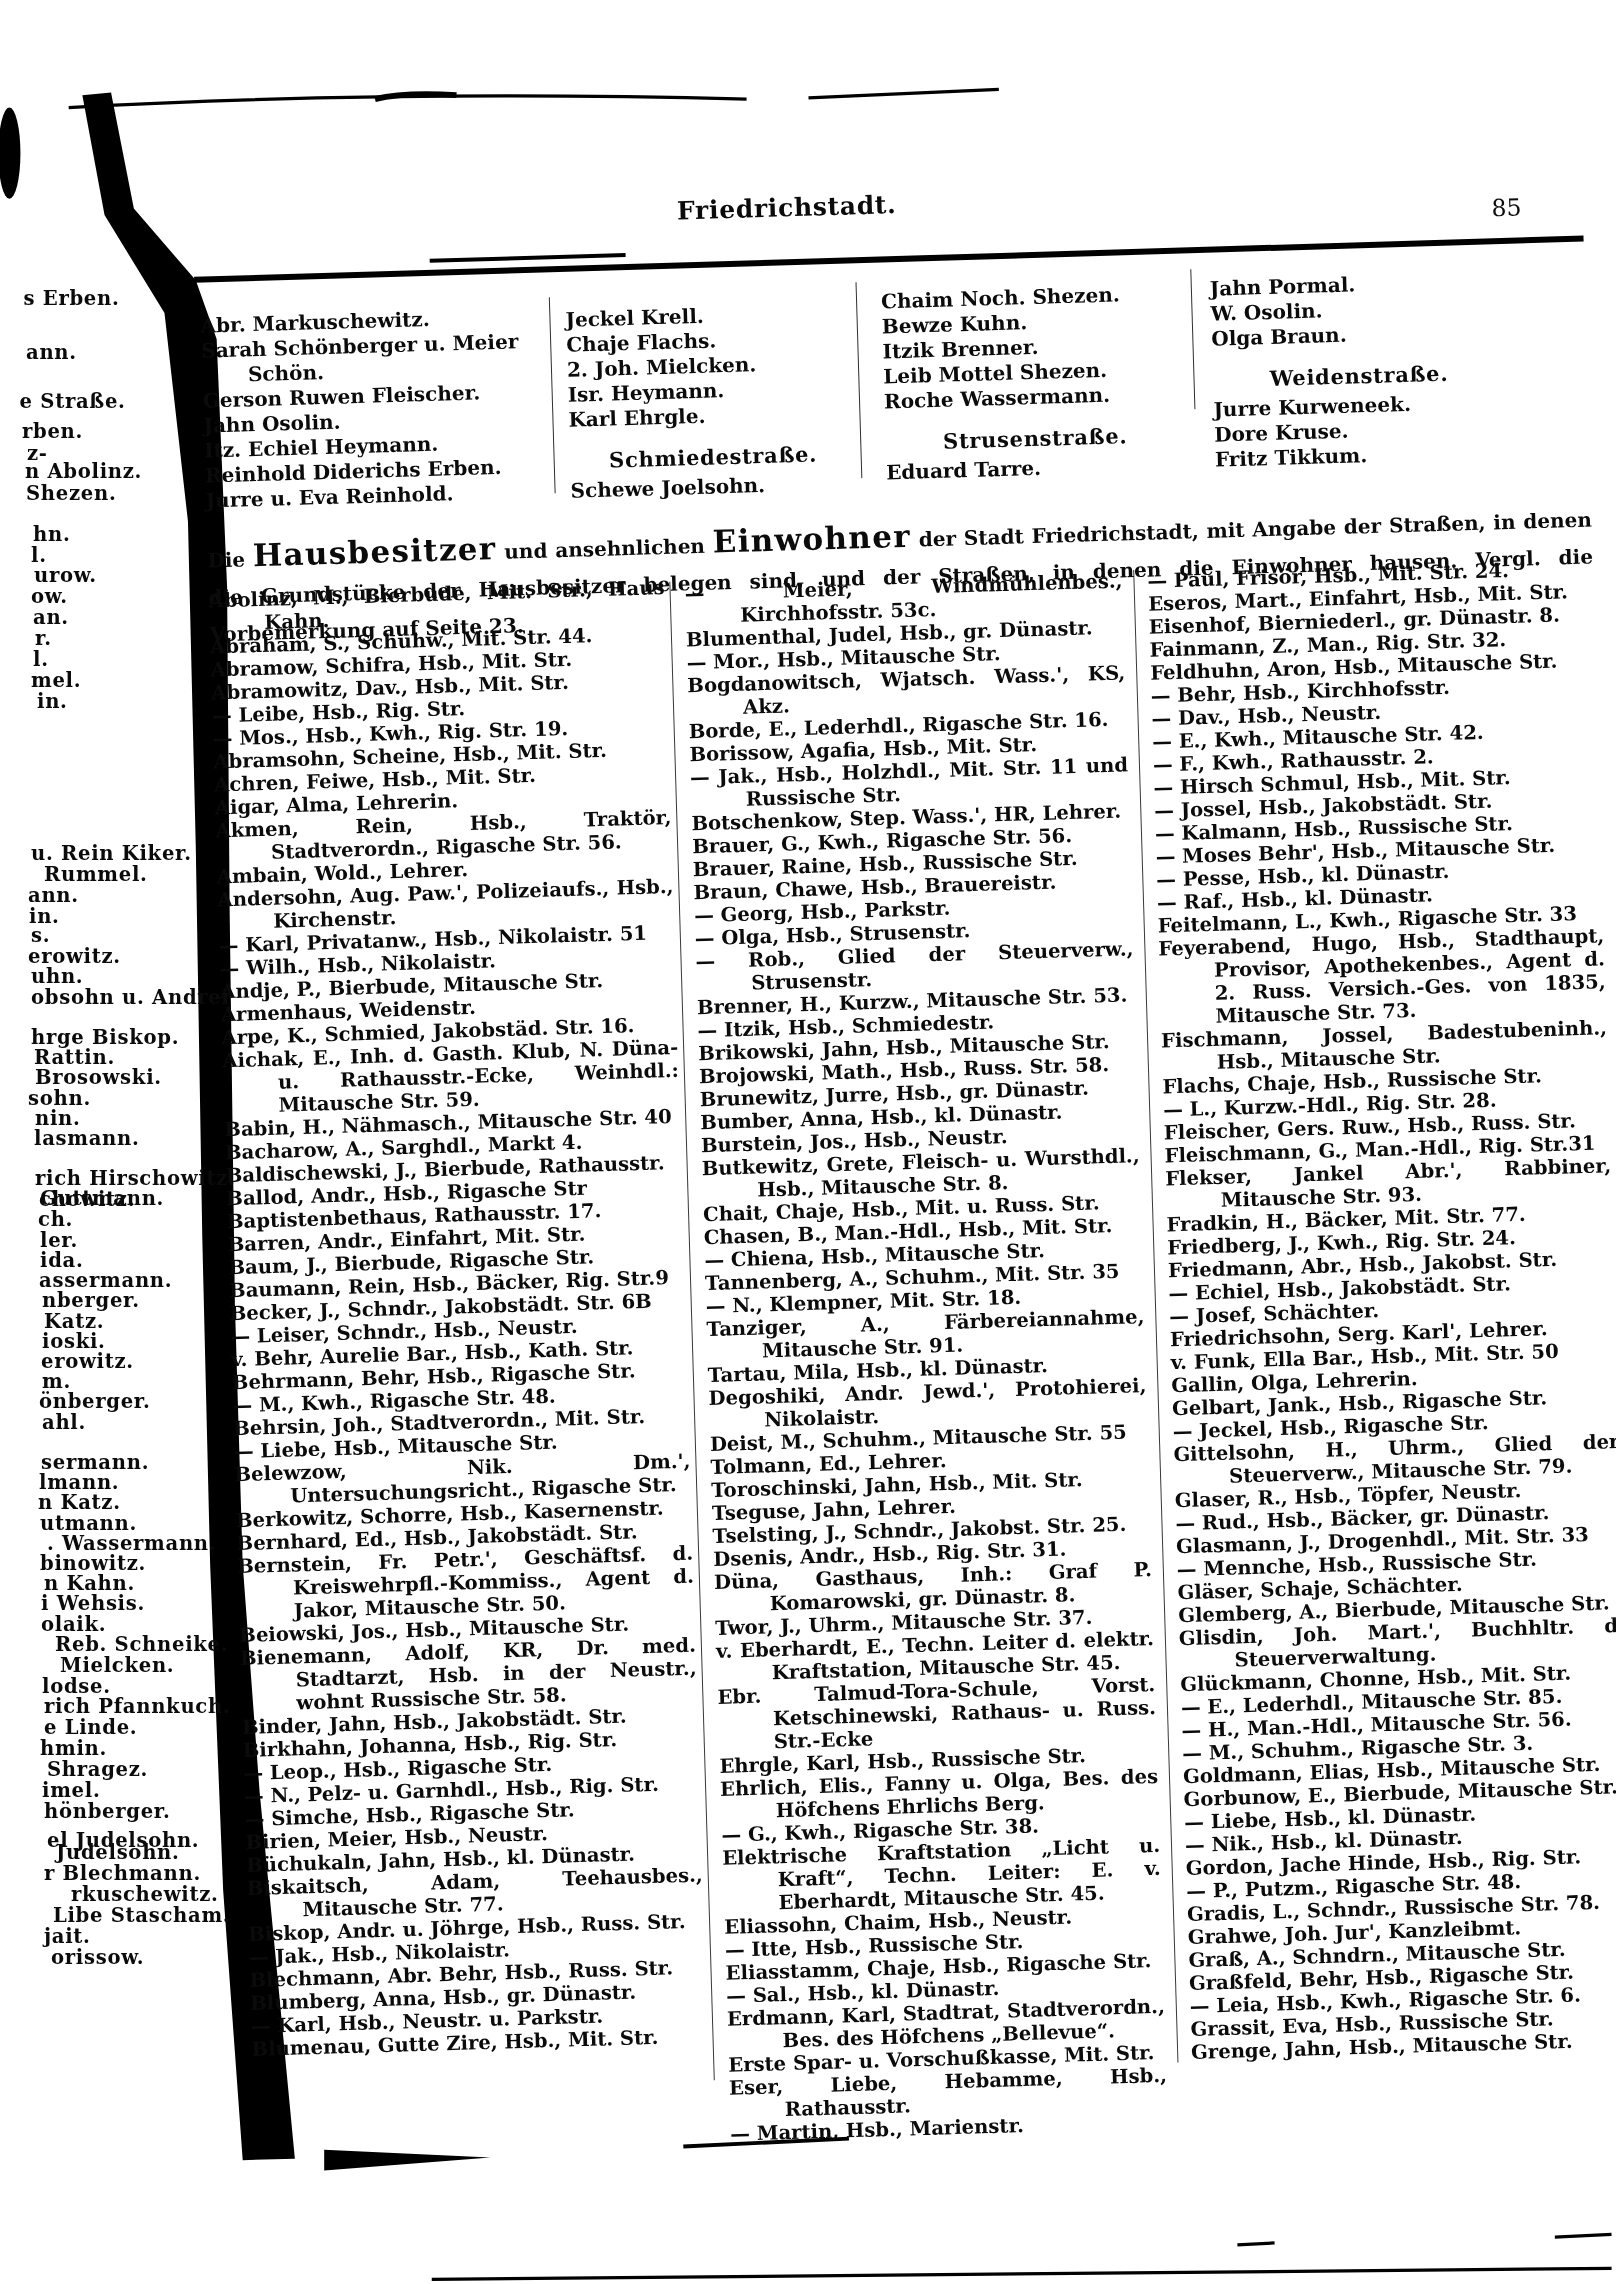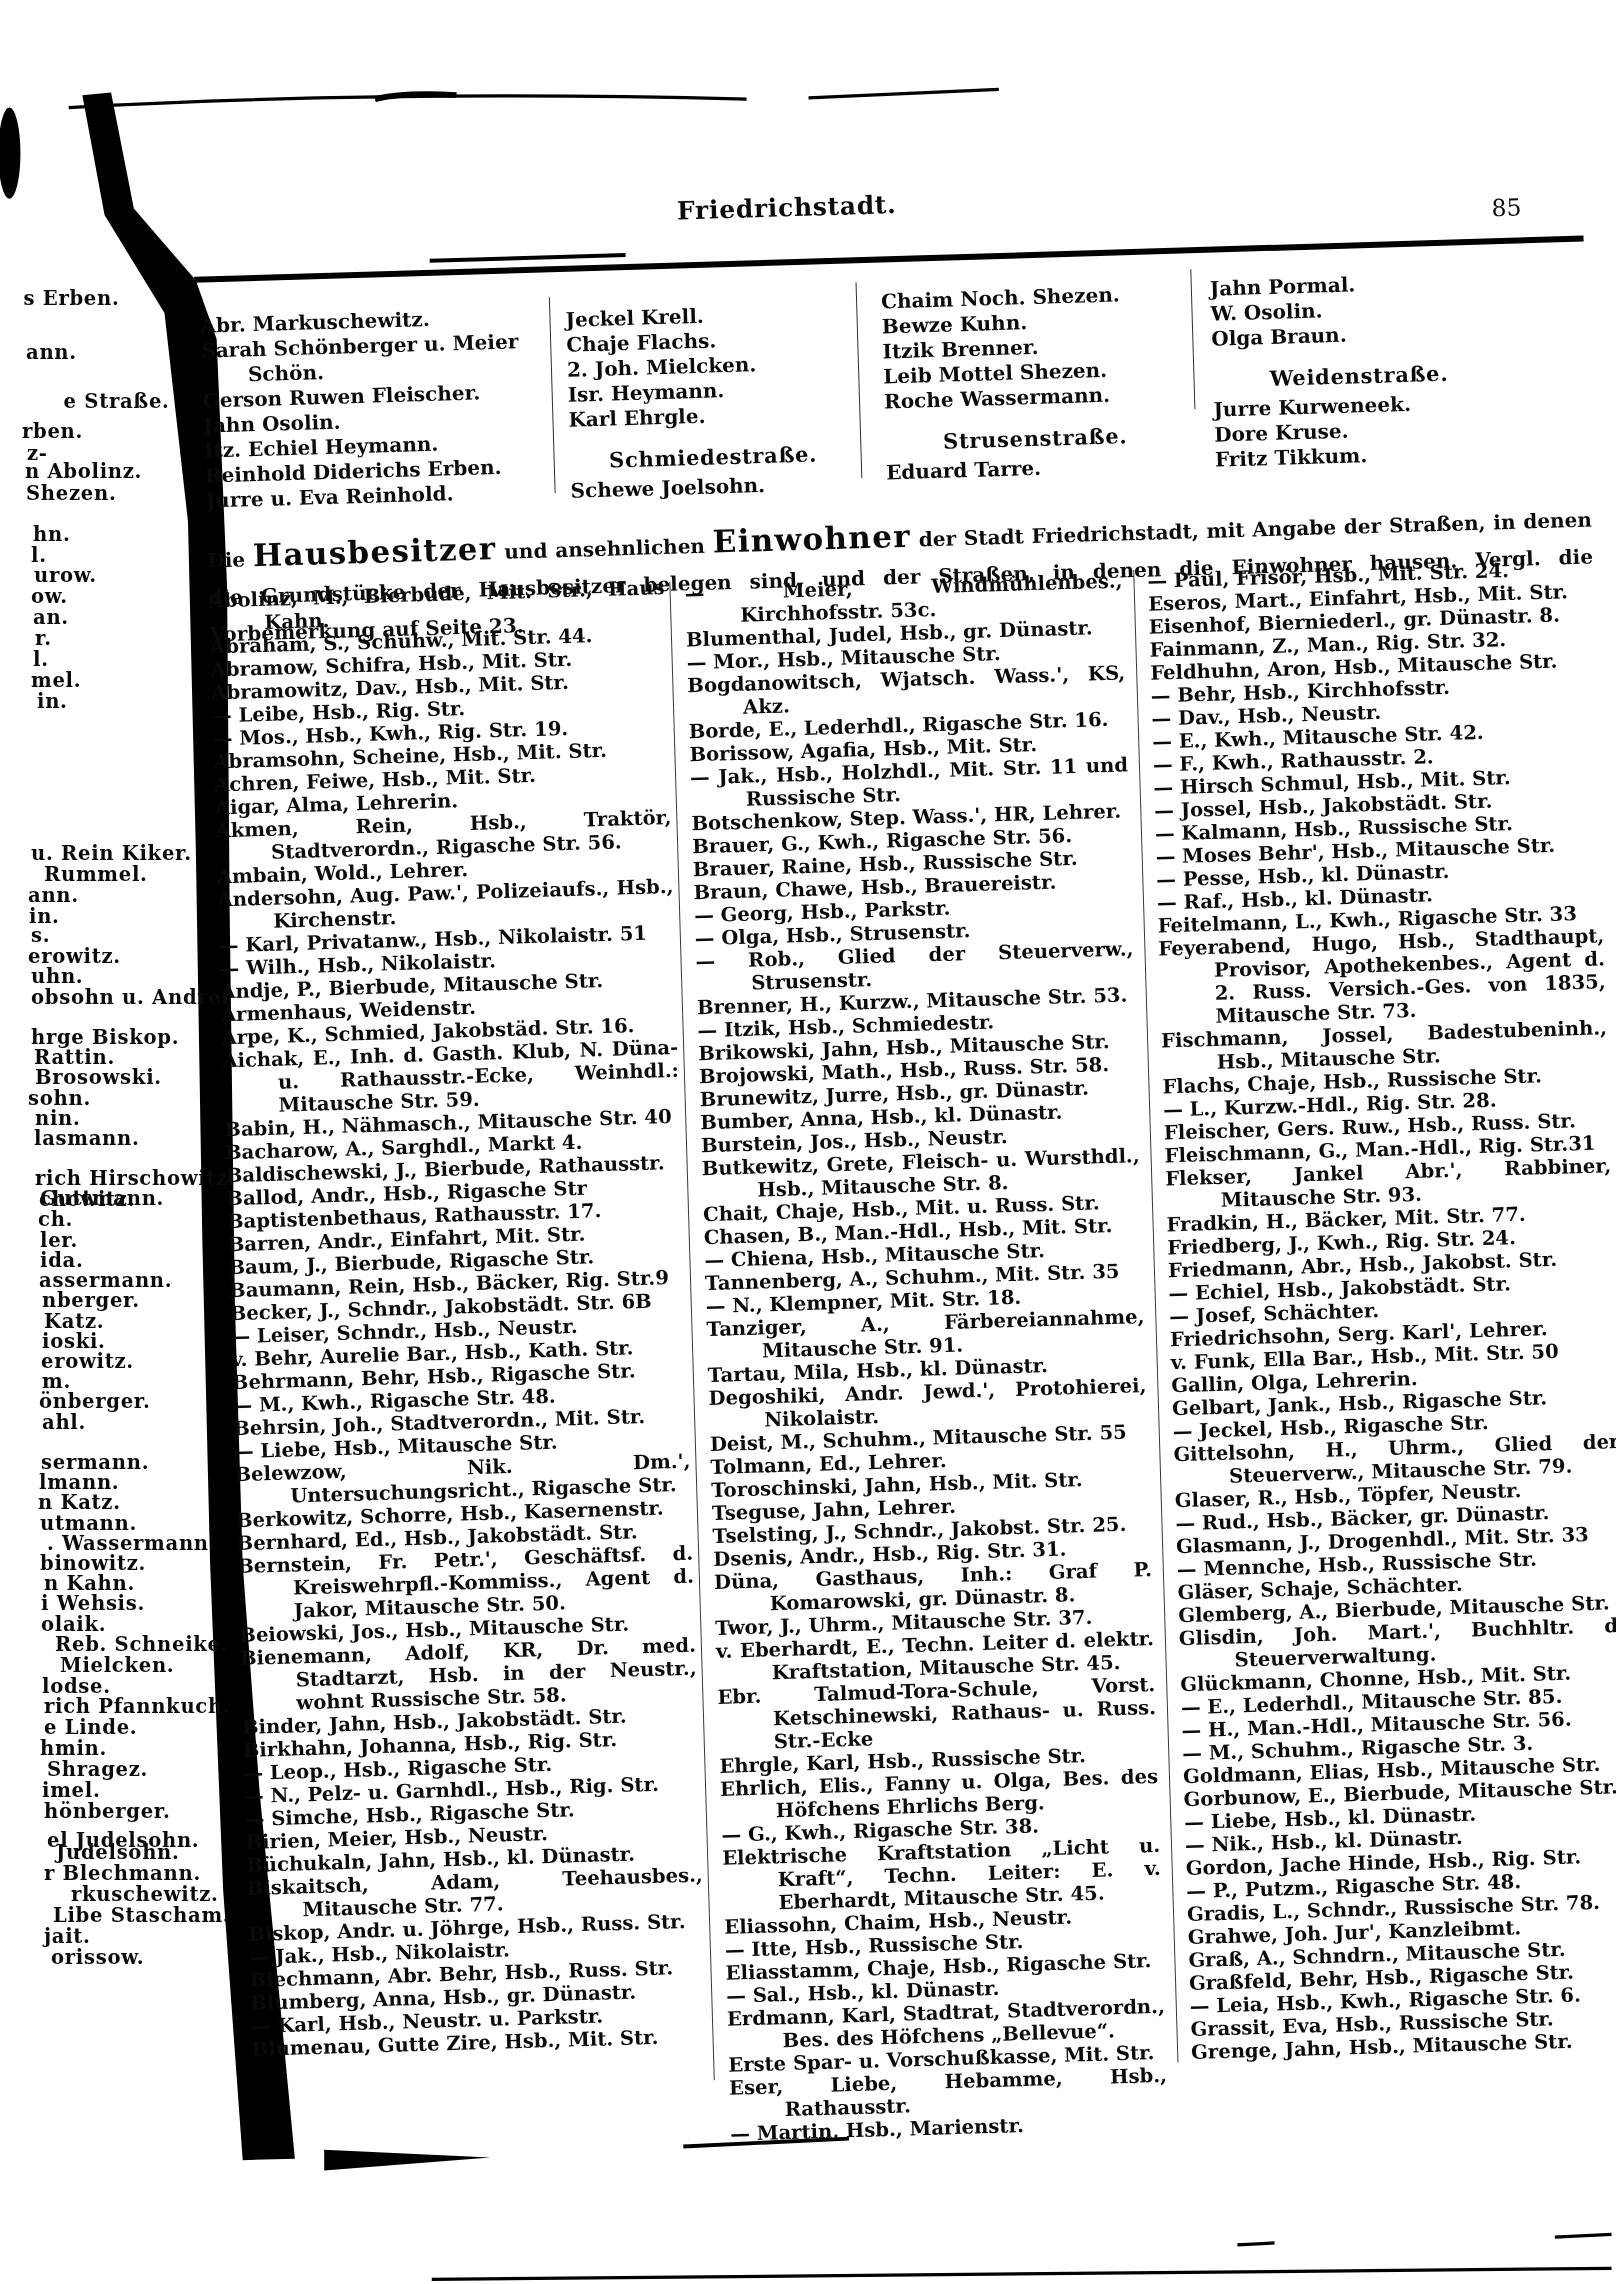--- a/index.html
+++ b/index.html
@@ -56,21 +56,21 @@
     <path d="M497,3298 L752,3310 L497,3330 Z" fill="#000"></path>
     <path d="M1048,3293 L1302,3281" stroke="#000" stroke-width="6" fill="none"></path>
     <path d="M662,3497 L2472,3480" stroke="#000" stroke-width="5" fill="none"></path>
     <path d="M1898,3444 L1955,3441" stroke="#000" stroke-width="5" fill="none"></path>
     <path d="M2385,3432 L2472,3428" stroke="#000" stroke-width="5" fill="none"></path>
   </svg>
 
   <div class="margin-layer">
       <div class="frag" style="left: 23.5px; top: 287px;">s Erben.</div>
       <div class="frag" style="left: 26px; top: 341px;">ann.</div>
-      <div class="frag" style="left: 19.6px; top: 390px; margin-left: 44px;">e Straße.</div>
+      <div class="frag" style="left: 19.6px; top: 390px;">e Straße.</div>
       <div class="frag" style="left: 22px; top: 420px;">rben.</div>
       <div class="frag" style="left: 27px; top: 442px;">z-</div>
       <div class="frag" style="left: 25px; top: 460px;">n Abolinz.</div>
       <div class="frag" style="left: 26px; top: 482px;">Shezen.</div>
       <div class="frag" style="left: 33px; top: 523px;">hn.</div>
       <div class="frag" style="left: 31px; top: 544px;">l.</div>
       <div class="frag" style="left: 34px; top: 564px;">urow.</div>
       <div class="frag" style="left: 31px; top: 585px;">ow.</div>
       <div class="frag" style="left: 33px; top: 606px;">an.</div>
       <div class="frag" style="left: 35px; top: 627px;">r.</div>

